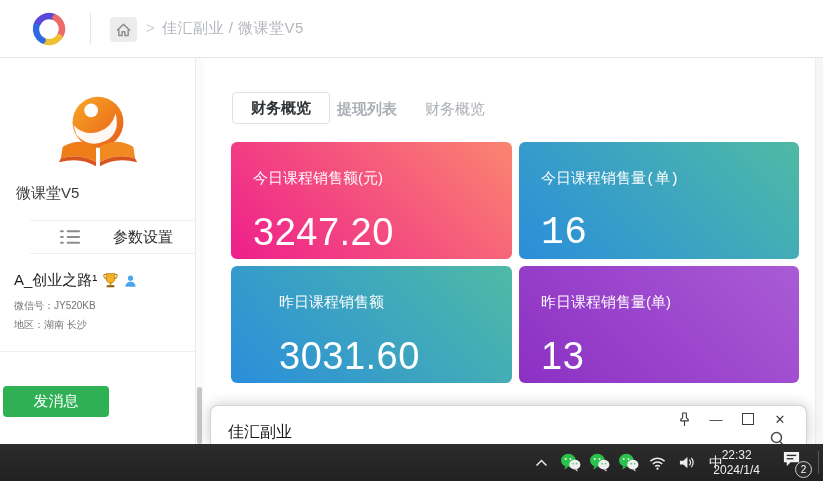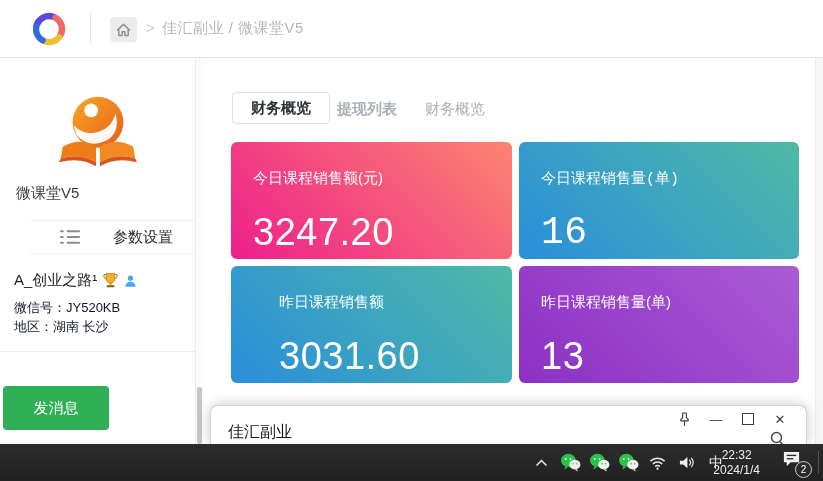--- a/index.html
+++ b/index.html
@@ -18,25 +18,25 @@
   .breadcrumb{position:absolute;left:162px;top:19px;color:#b3b6bb;font-size:15px;letter-spacing:.5px;}
   
   .sidebar{position:absolute;top:58px;left:0;width:195px;bottom:37px;background:#fff;border-right:1px solid #ebebeb;}
   .side-logo{position:absolute;left:50%;transform:translateX(-50%);top:30px;width:94px;height:86px;}
   .app-name{position:absolute;top:126px;left:16px;right:0;text-align:left;font-size:15px;color:#3a3a3a;}
   .menu-row{position:absolute;top:162px;left:0;right:0;height:32px;border-top:1px solid #f0f0f0;border-bottom:1px solid #f0f0f0;
     display:flex;align-items:center;padding-left:30px;gap:32px;cursor:pointer;margin-left:30px;}
   .menu-label{font-size:15px;color:#2c2c2c;}
   .user-name-row{position:absolute;top:213px;left:14px;display:flex;align-items:center;gap:5px;}
   .user-name{font-size:15px;color:#1d1d1d;}
-  .user-meta{position:absolute;left:14px;font-size:13px;color:#0f172a;}
+  .user-meta{position:absolute;left:14px;font-size:10px;color:#737373;}
   .user-wechat{top:241px;}
   .user-region{top:260px;}
   .user-divider{position:absolute;top:293px;left:0;right:0;height:1px;background:#efefef;}
-  .send-btn{position:absolute;top:328px;left:3px;width:106px;height:44px;background:#2fb054;border:none;border-radius:4px;
+  .send-btn{position:absolute;top:328px;left:3px;width:106px;height:31px;background:#2fb054;border:none;border-radius:4px;
     color:#fff;font-size:15px;font-family:inherit;cursor:pointer;display:flex;align-items:center;justify-content:center;}
   .side-scroll-track{position:absolute;top:58px;left:196px;width:8px;bottom:37px;background:#fbfbfb;}
   .side-scroll-thumb{position:absolute;left:197px;width:5px;top:387px;height:57px;background:#c6c6c6;border-radius:3px;}
   .main-scroll-track{position:absolute;top:58px;right:0;width:7px;bottom:37px;background:#f6f6f6;border-left:1px solid #ededed;}
   
   .tab-active{position:absolute;top:92px;left:232px;width:98px;height:32px;background:#fff;border:1px solid #dcdfe6;border-radius:4px;
     display:flex;align-items:center;justify-content:center;font-size:15px;font-weight:600;color:#2e3135;cursor:pointer;box-sizing:border-box;}
   .tab-plain{position:absolute;top:100px;font-size:15px;color:#abaeb5;cursor:pointer;}
   .tab-withdraw{left:337px;font-weight:bold;}
   .tab-commission{left:425px;}

